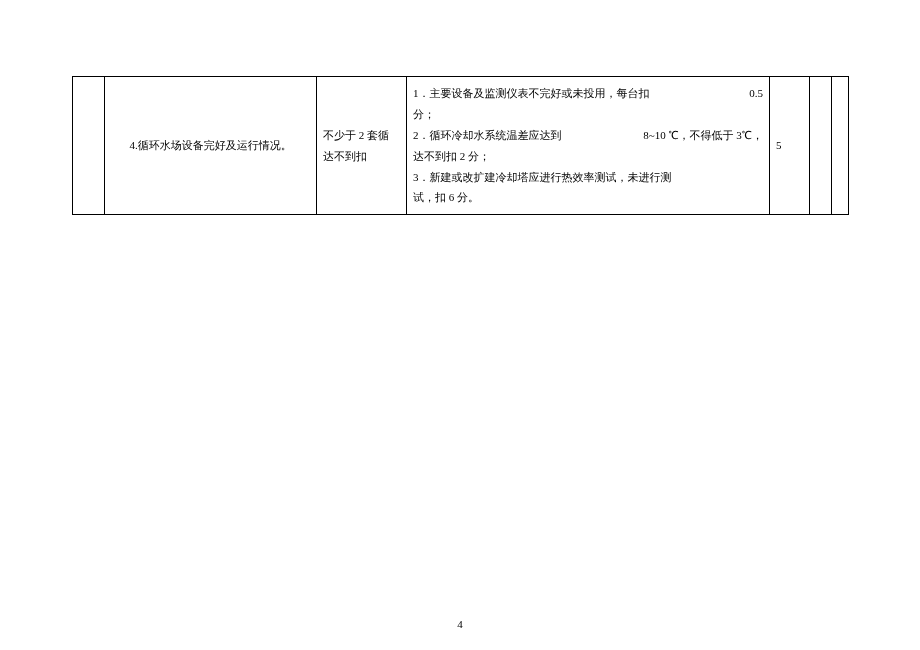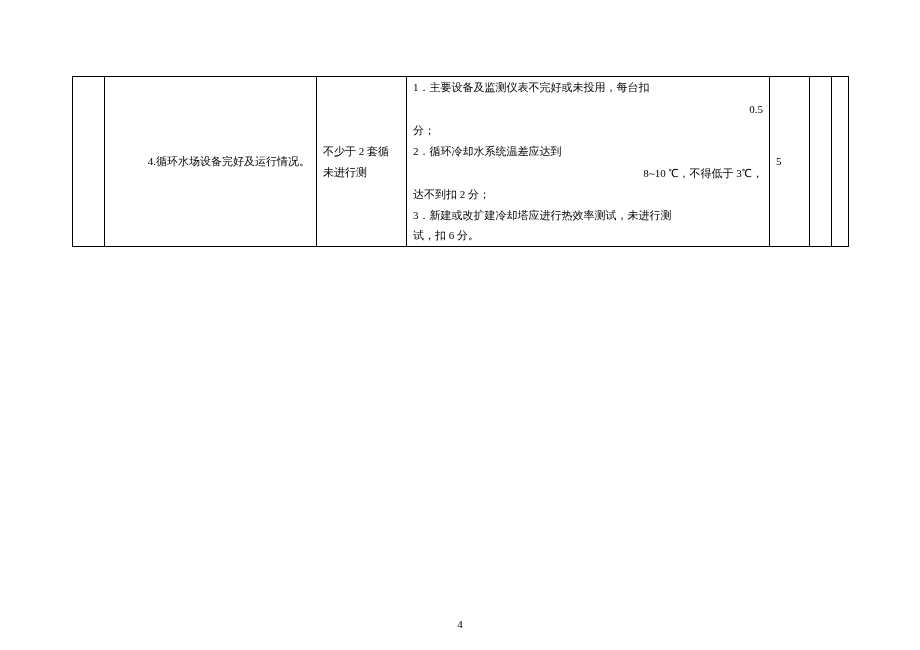--- a/index.html
+++ b/index.html
@@ -29,41 +29,41 @@
   }
   col.c0 { width: 32px; }
   col.c1 { width: 212px; }
   col.c2 { width: 90px; }
   col.c3 { width: 363px; }
   col.c4 { width: 40px; }
   col.c5 { width: 22px; }
   col.c6 { width: 17px; }
   td {
     border: 1px solid #000;
-    padding: 0 6px;
+    padding: 6px 6px;
     vertical-align: middle;
     line-height: 1.9;
   }
   
   .top-closure td {
     border-left: 1px solid #000;
     border-right: 1px solid #000;
     border-top: none;
     border-bottom: 1px solid #000;
     height: 0;
     padding: 0;
     line-height: 0;
   }
-  .desc { text-align: right; margin-left: 9px; }
+  .desc { text-align: center; margin-left: 9px; }
   .center { text-align: left; }
   .criteria { text-align: left; }
   .criteria .row-line { display: block; }
   .criteria .row-line.spread { display: flex; justify-content: space-between; }
   .criteria .row-line.spread .lead { flex: 0 0 auto; }
-  .criteria .row-line.spread .tail { flex: 0 0 auto; margin-top: 22px; }
+  .criteria .row-line.spread .tail { flex: 0 0 auto; }
   .page-num {
     position: absolute;
     bottom: 20px;
     left: 0; width: 920px;
     text-align: center;
     font-size: 11px;
   }
 </style>
 </head>
 <body>
@@ -90,21 +90,21 @@
             <td></td>
             <td></td>
             <td></td>
             <td></td>
         </tr>
         <tr>
           <td class="center"></td>
           <td class="desc">4.循环水场设备完好及运行情况。</td>
           <td class="center">
             <span>不少于 2 套循</span><br>
-            <span>未进行测</span>
+            <span>达不到扣</span>
           </td>
           <td class="criteria">
             <span class="row-line spread">
               <span class="lead">1．主要设备及监测仪表不完好或未投用，每台扣</span>
               <span class="tail">0.5</span>
             </span>
             <span class="row-line">分；</span>
             <span class="row-line spread">
               <span class="lead">2．循环冷却水系统温差应达到</span>
               <span class="tail">8~10 ℃，不得低于 3℃，</span>

